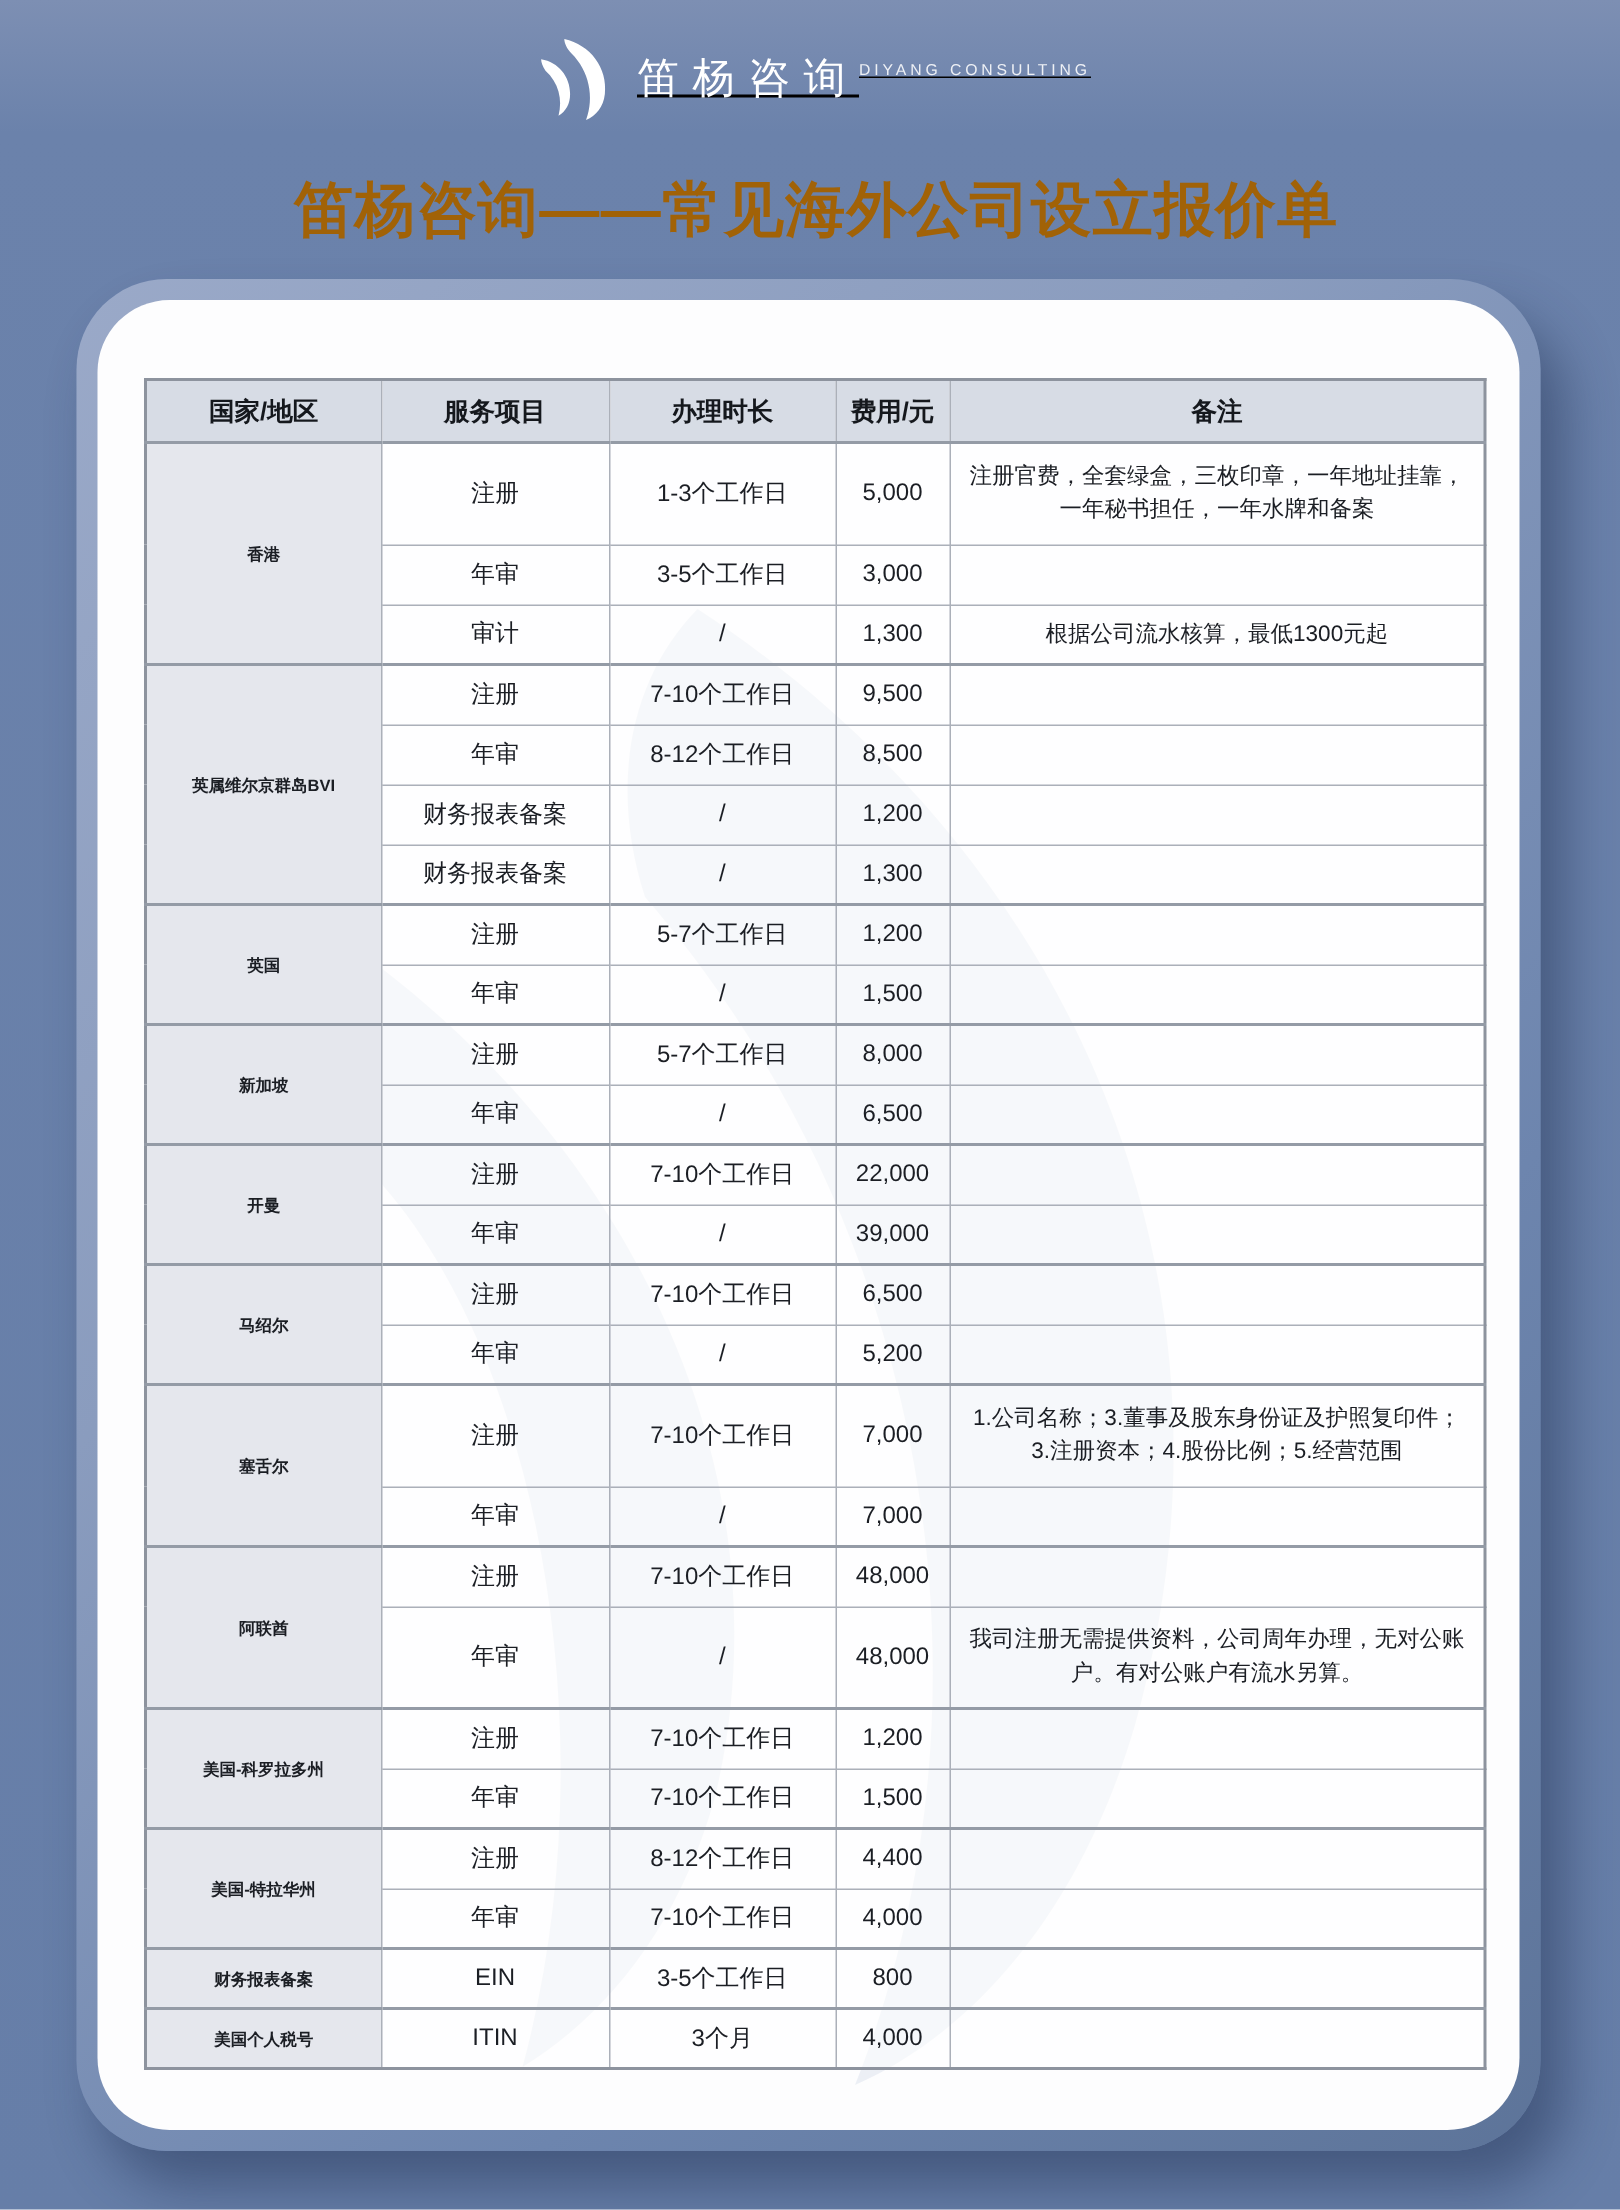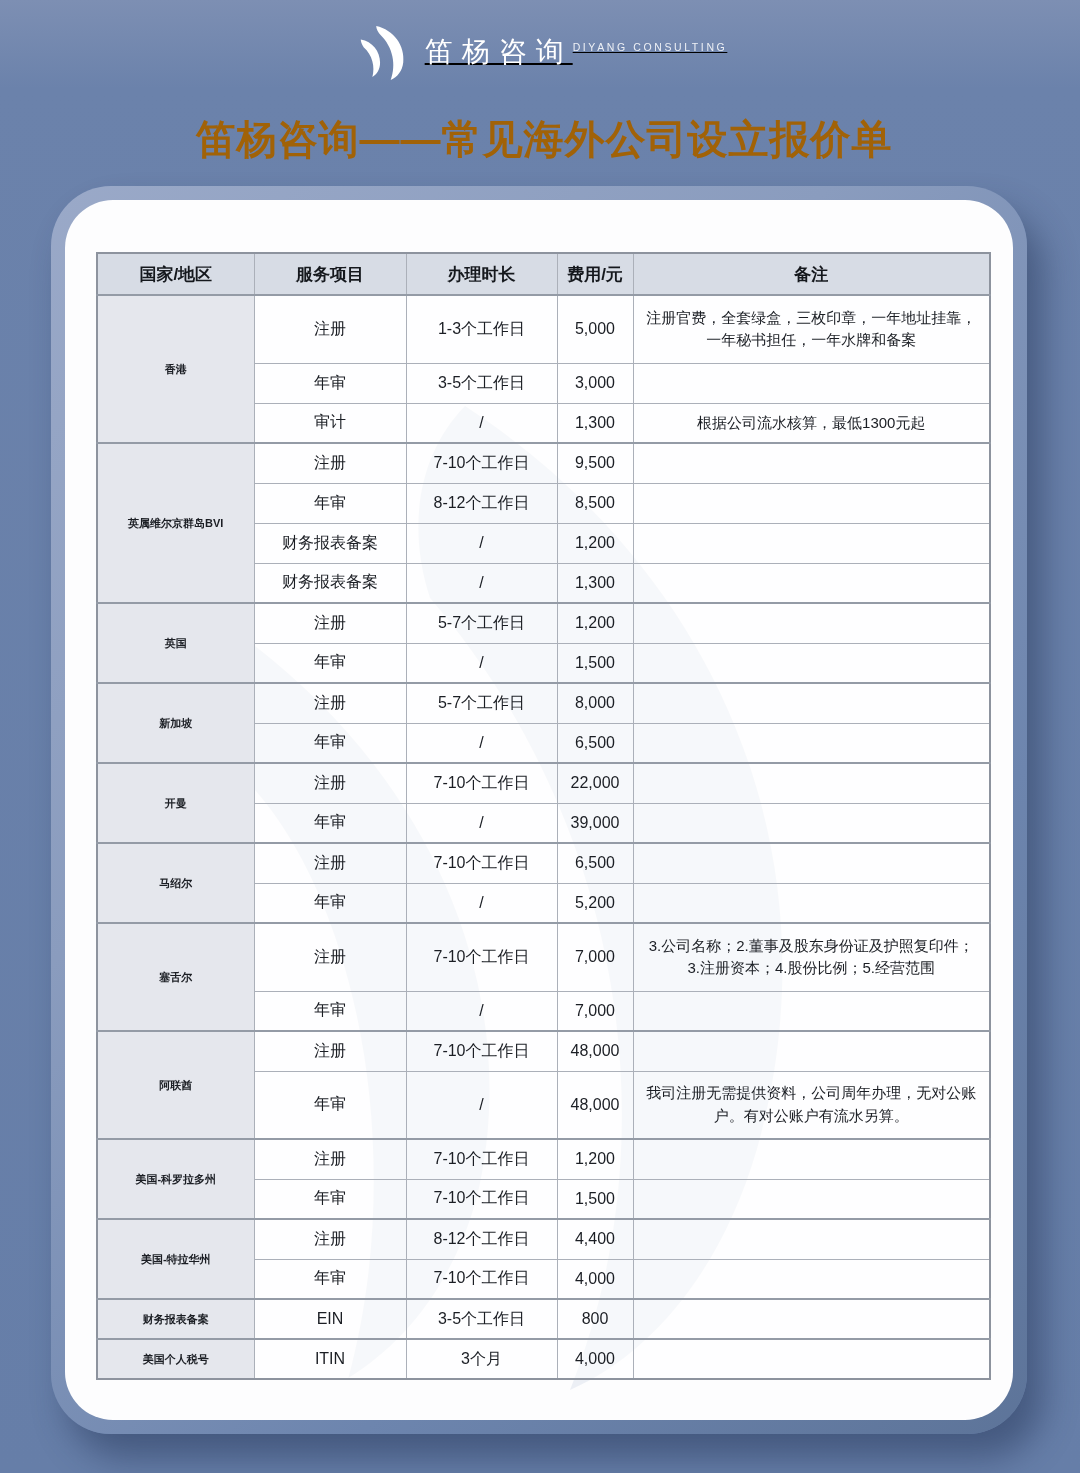--- a/index.html
+++ b/index.html
@@ -172,21 +172,21 @@
             <td>年审</td>
             <td>/</td>
             <td>5,200</td>
             <td class="note"></td>
           </tr>
           <tr class="group-start tall">
             <td class="country" rowspan="2">塞舌尔</td>
             <td>注册</td>
             <td>7-10个工作日</td>
             <td>7,000</td>
-            <td class="note">3.公司名称；2.董事及股东身份证及护照复印件；3.注册资本；4.股份比例；5.经营范围</td>
+            <td class="note">1.公司名称；3.董事及股东身份证及护照复印件；3.注册资本；4.股份比例；5.经营范围</td>
           </tr>
           <tr>
             <td>年审</td>
             <td>/</td>
             <td>7,000</td>
             <td class="note"></td>
           </tr>
           <tr class="group-start">
             <td class="country" rowspan="2">阿联酋</td>
             <td>注册</td>

